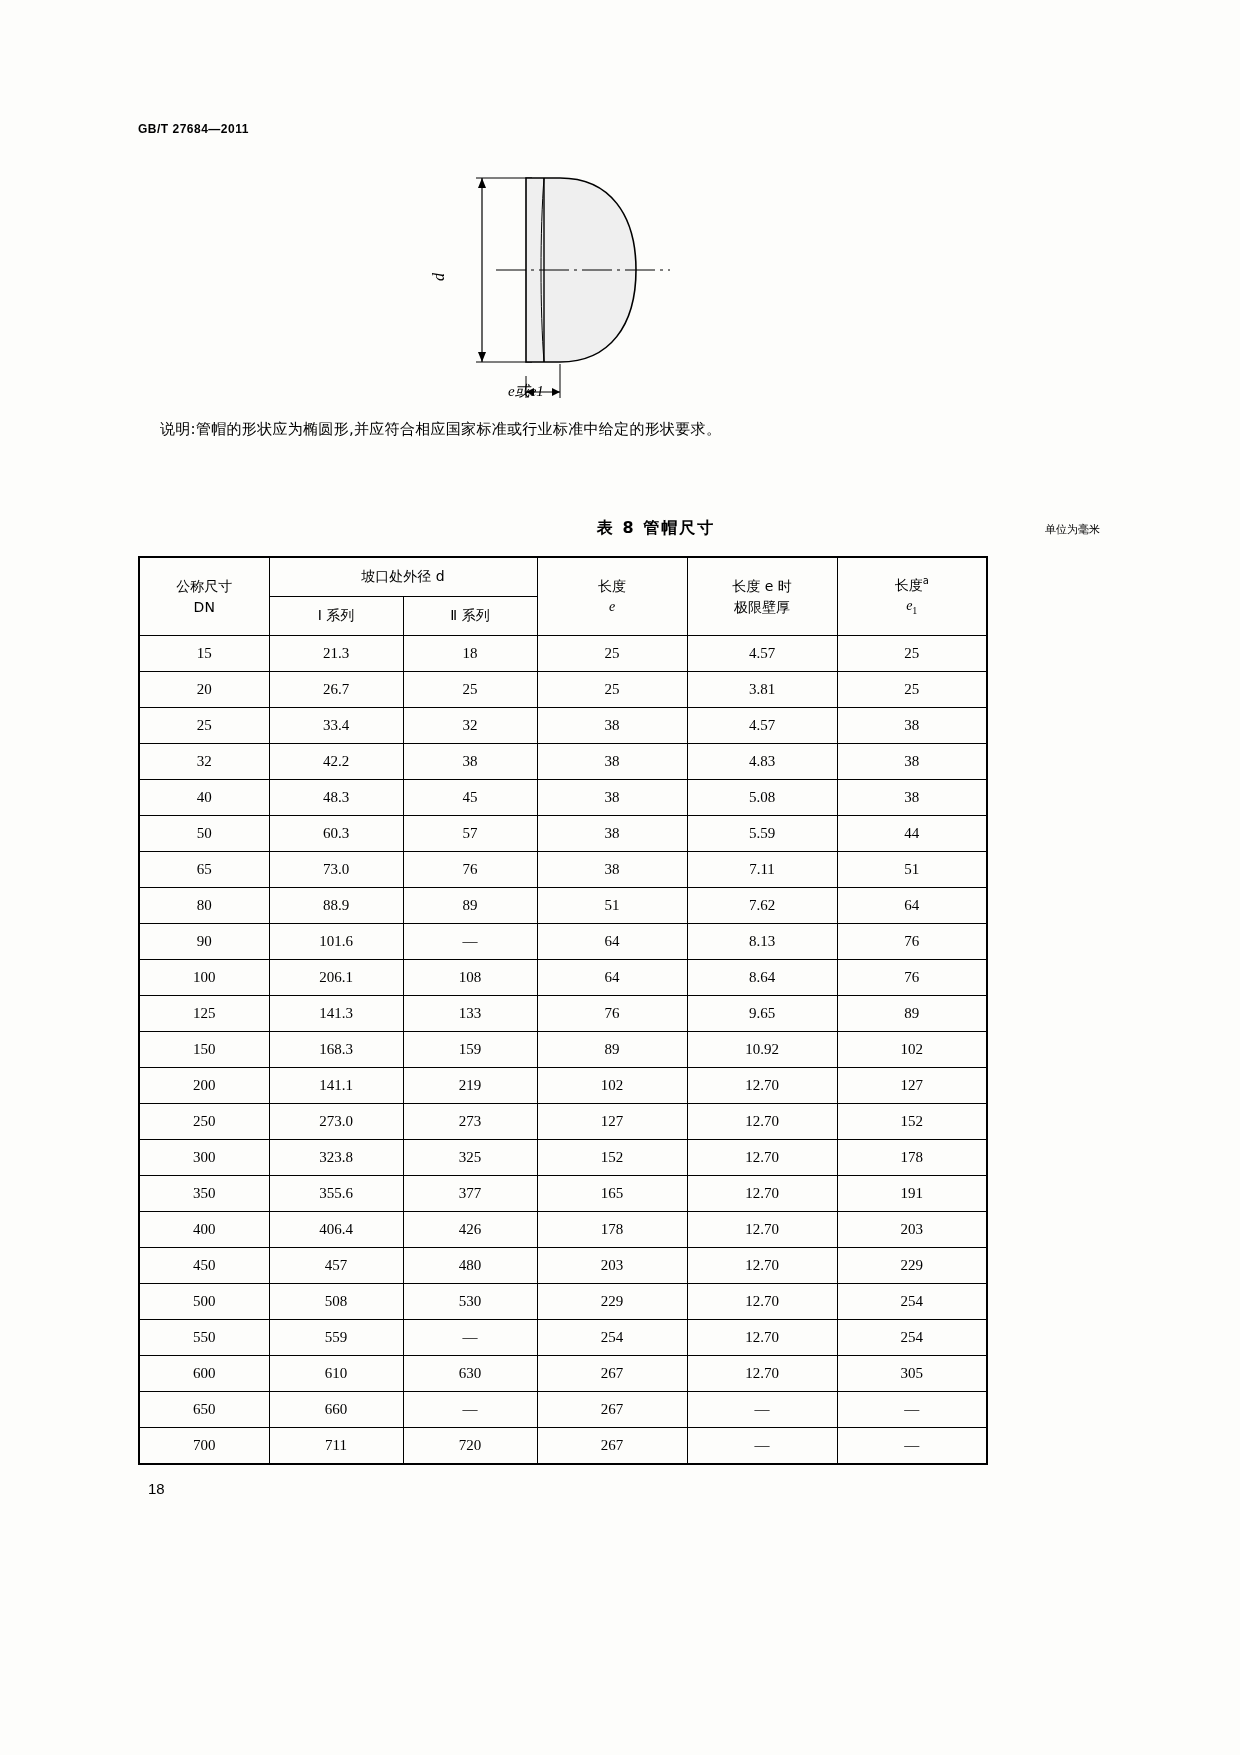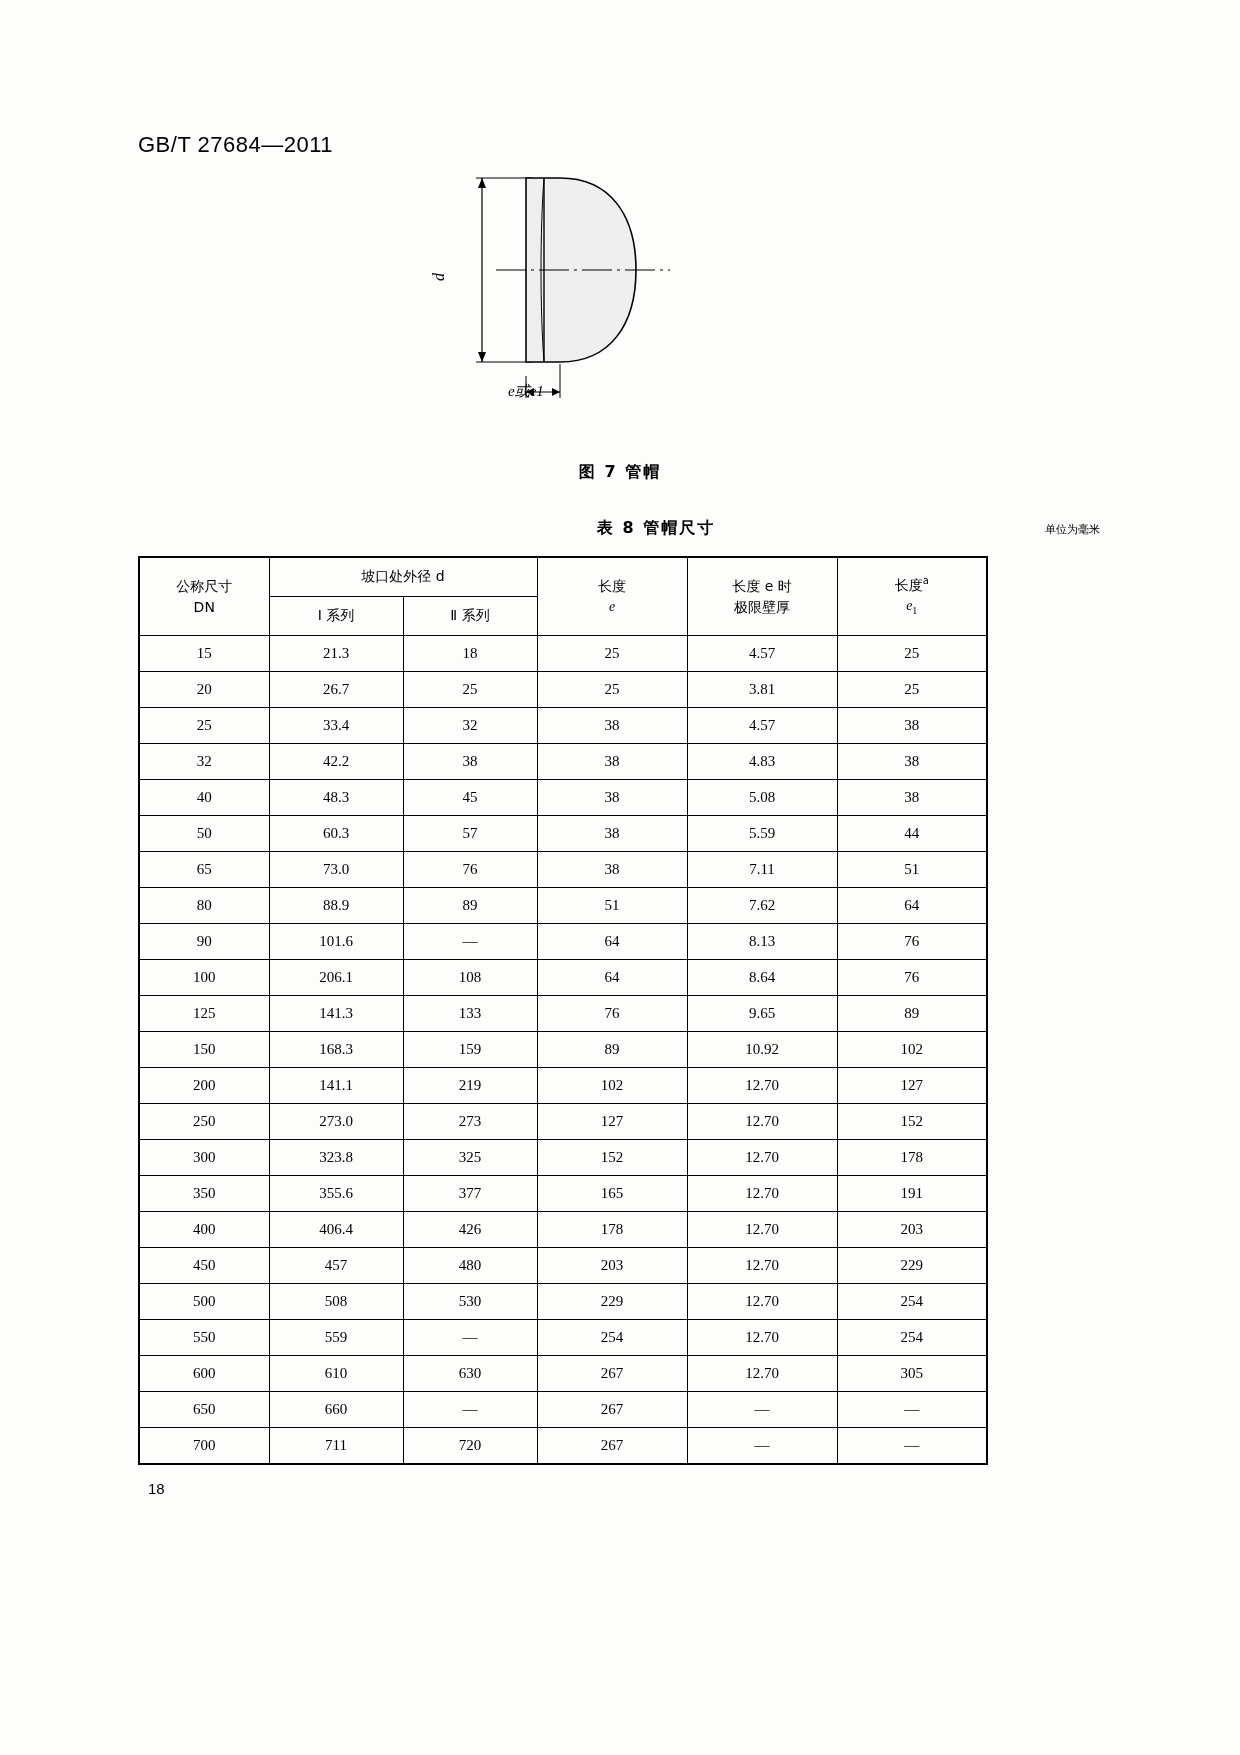--- a/index.html
+++ b/index.html
@@ -18,24 +18,24 @@
   .page {
     position: absolute;
     left: 0; top: 0;
     width: 1240px;
     height: 1755px;
     background: #fdfdfb;
   }
   .std-header {
     position: absolute;
     left: 138px;
-    top: 132px;
+    top: 122px;
     font-family: "Liberation Sans", sans-serif;
-    font-weight: normal;
-    font-size: 22px;
+    font-weight: bold;
+    font-size: 12px;
     letter-spacing: 0.5px;
   }
   
   .figure-area {
     position: absolute;
     left: 440px;
     top: 160px;
     width: 340px;
     height: 250px;
   }
@@ -156,21 +156,21 @@
       <line x1="86" y1="216" x2="86" y2="238" stroke="#000" stroke-width="1"></line>
       <line x1="120" y1="204" x2="120" y2="238" stroke="#000" stroke-width="1"></line>
       <line x1="86" y1="232" x2="120" y2="232" stroke="#000" stroke-width="1.2"></line>
       <polygon points="86,232 94,228 94,236" fill="#000"></polygon>
       <polygon points="120,232 112,228 112,236" fill="#000"></polygon>
     </svg>
     <div style="position:absolute; left:-5px; top:108px; transform:rotate(-90deg); font-family:'Liberation Serif',serif; font-style:italic; font-size:16px;">d</div>
     <div style="position:absolute; left:58px; top:222px; font-family:'Liberation Serif',serif; font-style:italic; font-size:15px;margin-left:10px;">e或e1</div>
   </div>
 
-  <div class="fig-title">图 7   管帽</div>
+  <div class="fig-caption-note">说明:管帽的形状应为椭圆形,并应符合相应国家标准或行业标准中给定的形状要求。</div>
 
   <div class="table-title">表 8   管帽尺寸</div>
   <div class="unit-note">单位为毫米</div>
 
   <div class="tbl-wrap">
     <table class="dim">
       <colgroup>
         <col style="width:130px">
         <col style="width:134px">
         <col style="width:134px">

